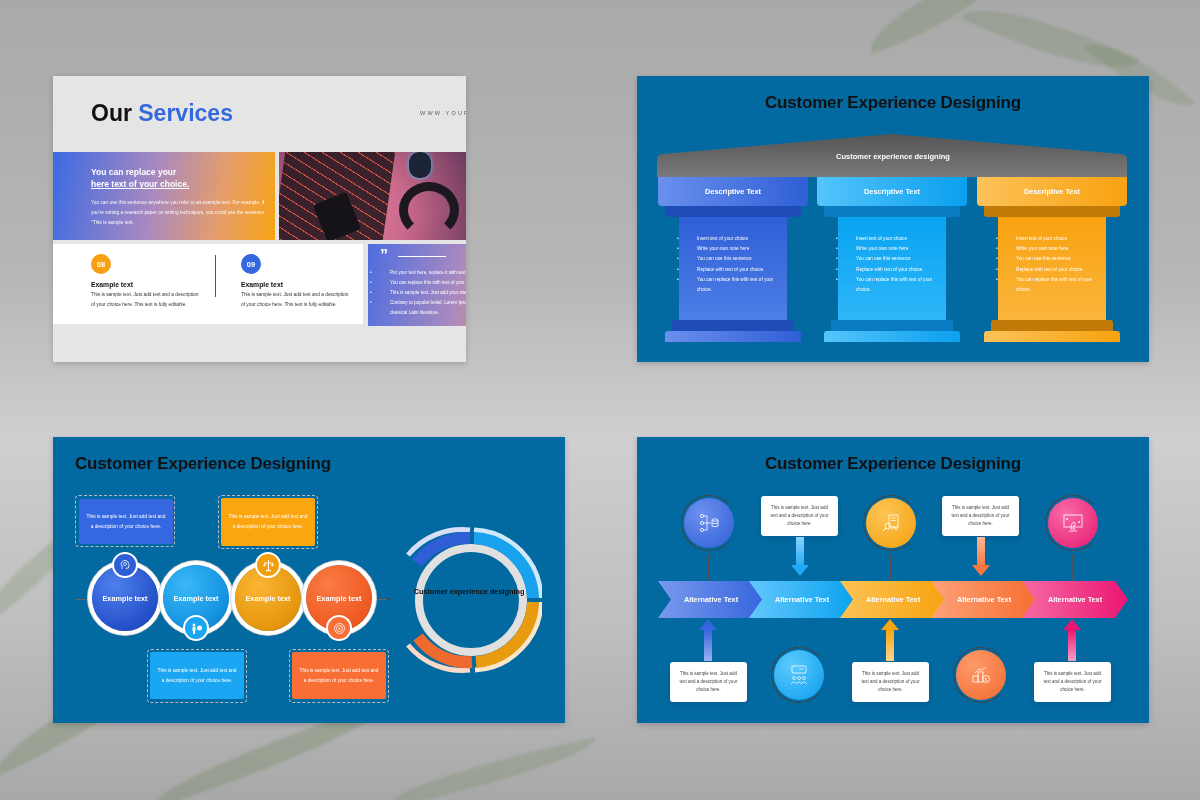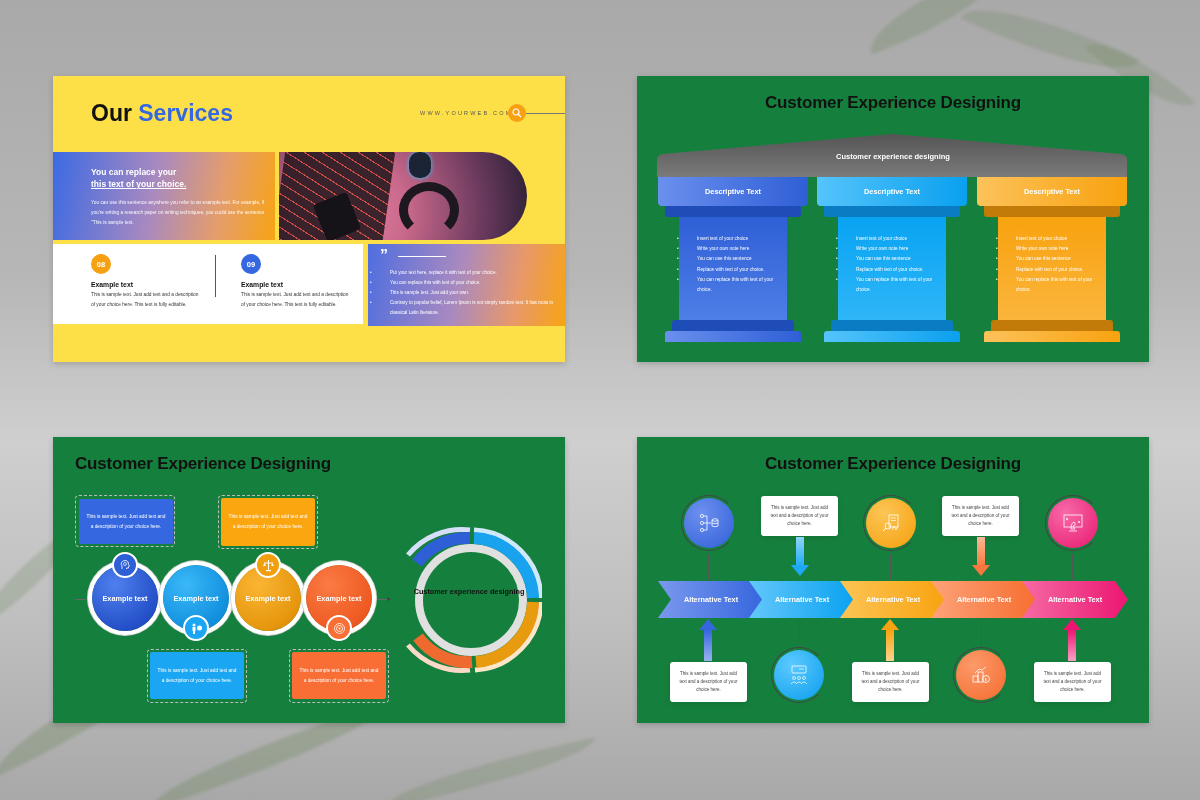--- a/index.html
+++ b/index.html
@@ -3,22 +3,22 @@
 <meta charset="utf-8">
 <style>
   * { box-sizing: border-box; margin: 0; padding: 0; }
   html, body { width: 1200px; height: 800px; overflow: hidden; }
   body {
     position: relative;
     font-family: "Liberation Sans", "DejaVu Sans", sans-serif;
     background: linear-gradient(180deg, #a9a9a9 0%, #b7b7b7 35%, #cfcfcf 55%, #bdbdbd 80%, #a8a8a8 100%);
   }
   .leaf { position: absolute; border-radius: 100% 0 100% 0; background: rgba(104,132,86,0.55); filter: blur(1.5px); }
-  .slide { position: absolute; background: #15803d; box-shadow: 0 2px 6px rgba(0,0,0,0.18); overflow: hidden; }
-  .s1 { left: 53px; top: 76px; width: 512px; height: 286px; background: #fde047; }
+  .slide { position: absolute; background: #0369a1; box-shadow: 0 2px 6px rgba(0,0,0,0.18); overflow: hidden; }
+  .s1 { left: 53px; top: 76px; width: 413px; height: 286px; background: #e5e5e5; }
   .s2 { left: 637px; top: 76px; width: 512px; height: 286px; }
   .s3 { left: 53px; top: 437px; width: 512px; height: 286px; }
   .s4 { left: 637px; top: 437px; width: 512px; height: 286px; }
   .abs { position: absolute; }
   .ttl { font-weight: 700; color: #111; font-size: 17px; letter-spacing: -0.2px; }
 
   
   .s1 .title { left: 38px; top: 24px; font-size: 23px; font-weight: 700; color: #111; }
   .s1 .title .accent { color: #3568e0; }
   .s1 .url { left: 367px; top: 34px; font-size: 5.5px; letter-spacing: 2.2px; color: #555; }
@@ -96,21 +96,21 @@
     <svg width="10" height="10" viewBox="0 0 10 10">
         <circle cx="4" cy="4" r="3" fill="none" stroke="#fff" stroke-width="1.2"></circle>
         <line x1="6.2" y1="6.2" x2="9" y2="9" stroke="#fff" stroke-width="1.3"></line>
       </svg>
   </div>
   <div class="abs search-line"></div>
 
   <div class="abs hero">
     <div class="abs h">
       <div>You can replace your</div>
-      <div style="text-decoration:underline">this text of your choice.</div>
+      <div style="text-decoration:underline">here text of your choice.</div>
     </div>
     <div class="abs p">You can use this sentence anywhere you refer to an example text. For example, if you're writing a research paper on writing techniques, you could use the sentence "This is sample text.</div>
   </div>
 
   <div class="abs photo">
     <div class="abs kb"></div>
     <div class="abs phone"></div>
     <div class="abs mouse"></div>
     <div class="abs hp"></div>
   </div>

